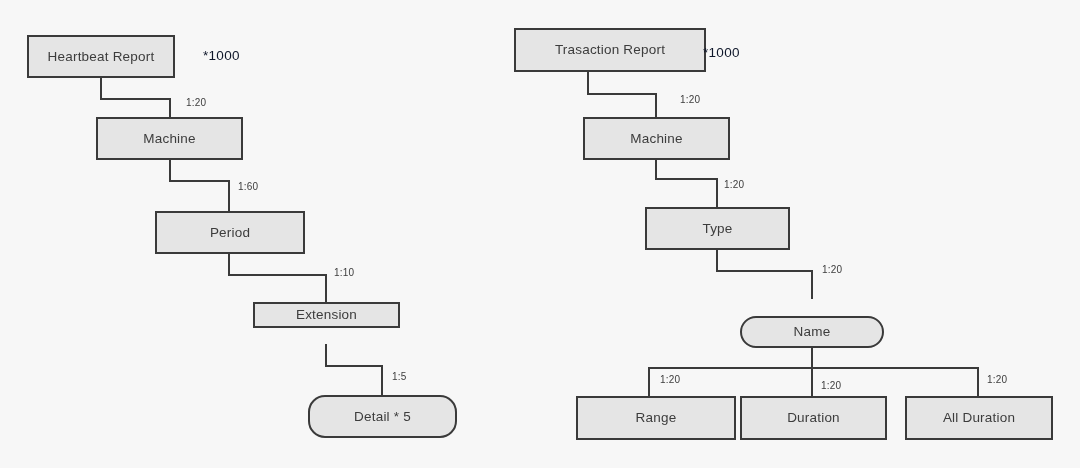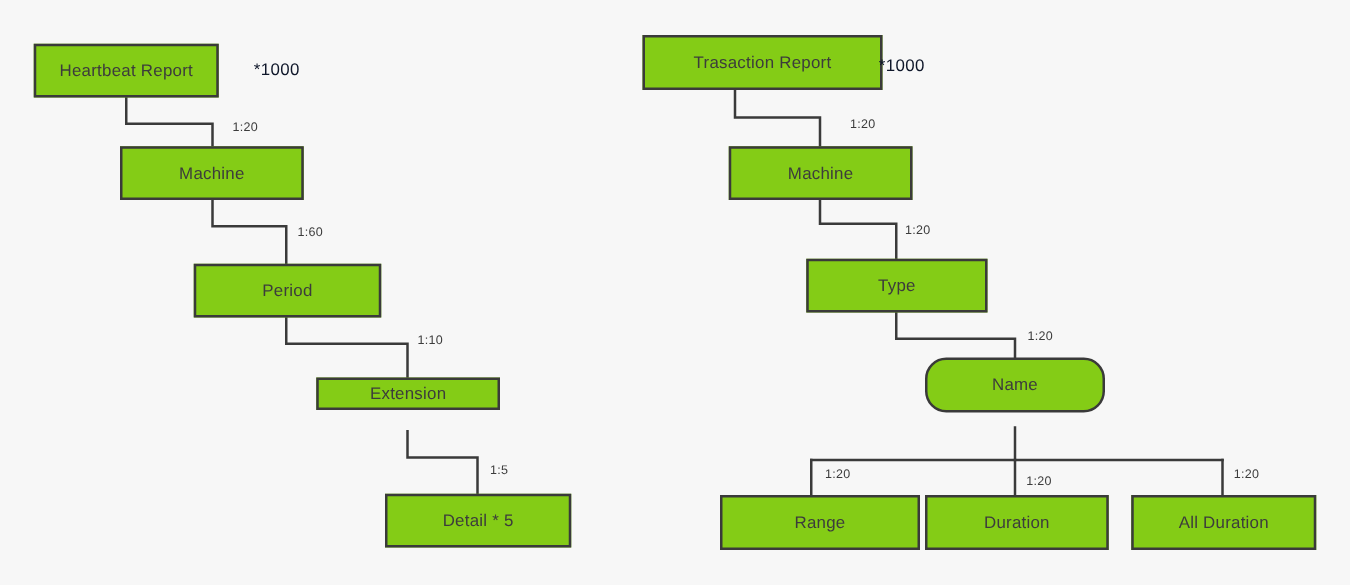--- a/index.html
+++ b/index.html
@@ -24,21 +24,21 @@
   }
   .diagram-svg {
     position: absolute;
     left: 0; top: 0;
     width: 1080px;
     height: 468px;
   }
   .node-box {
     position: absolute;
     box-sizing: border-box;
-    background: #84cc16;
+    background: #e5e5e5;
     border: 2px solid #3a3a3a;
     display: flex;
     align-items: center;
     justify-content: center;
     font-size: 13.5px;
     color: #3c3c3c;
     letter-spacing: 0.2px;
     line-height: 1;
     z-index: 3;
   }
@@ -91,33 +91,33 @@
       </div>
       <div class="node-box" style="left: 96px; top: 117px; width: 147px; height: 43px;">
         <span>Machine</span>
       </div>
       <div class="node-box" style="left: 155px; top: 211px; width: 150px; height: 43px;">
         <span>Period</span>
       </div>
       <div class="node-box" style="left: 253px; top: 302px; width: 147px; height: 26px;">
         <span>Extension</span>
       </div>
-      <div class="node-box" style="left: 308px; top: 395px; width: 149px; height: 43px;">
+      <div class="node-box" style="left: 308px; top: 395px; width: 149px; height: 43px; border-radius: 17px;">
         <span>Detail * 5</span>
       </div>
       <div class="node-box" style="left: 514px; top: 28px; width: 192px; height: 44px;">
         <span>Trasaction Report</span>
       </div>
       <div class="node-box" style="left: 583px; top: 117px; width: 147px; height: 43px;">
         <span>Machine</span>
       </div>
       <div class="node-box" style="left: 645px; top: 207px; width: 145px; height: 43px;">
         <span>Type</span>
       </div>
-      <div class="node-box" style="left: 740px; top: 286px; width: 144px; height: 44px; border-radius: 17px;">
+      <div class="node-box" style="left: 740px; top: 316px; width: 144px; height: 32px; border-radius: 17px;">
         <span>Name</span>
       </div>
       <div class="node-box" style="left: 576px; top: 396px; width: 160px; height: 44px;">
         <span>Range</span>
       </div>
       <div class="node-box" style="left: 740px; top: 396px; width: 147px; height: 44px;">
         <span>Duration</span>
       </div>
       <div class="node-box" style="left: 905px; top: 396px; width: 148px; height: 44px;">
         <span>All Duration</span>

